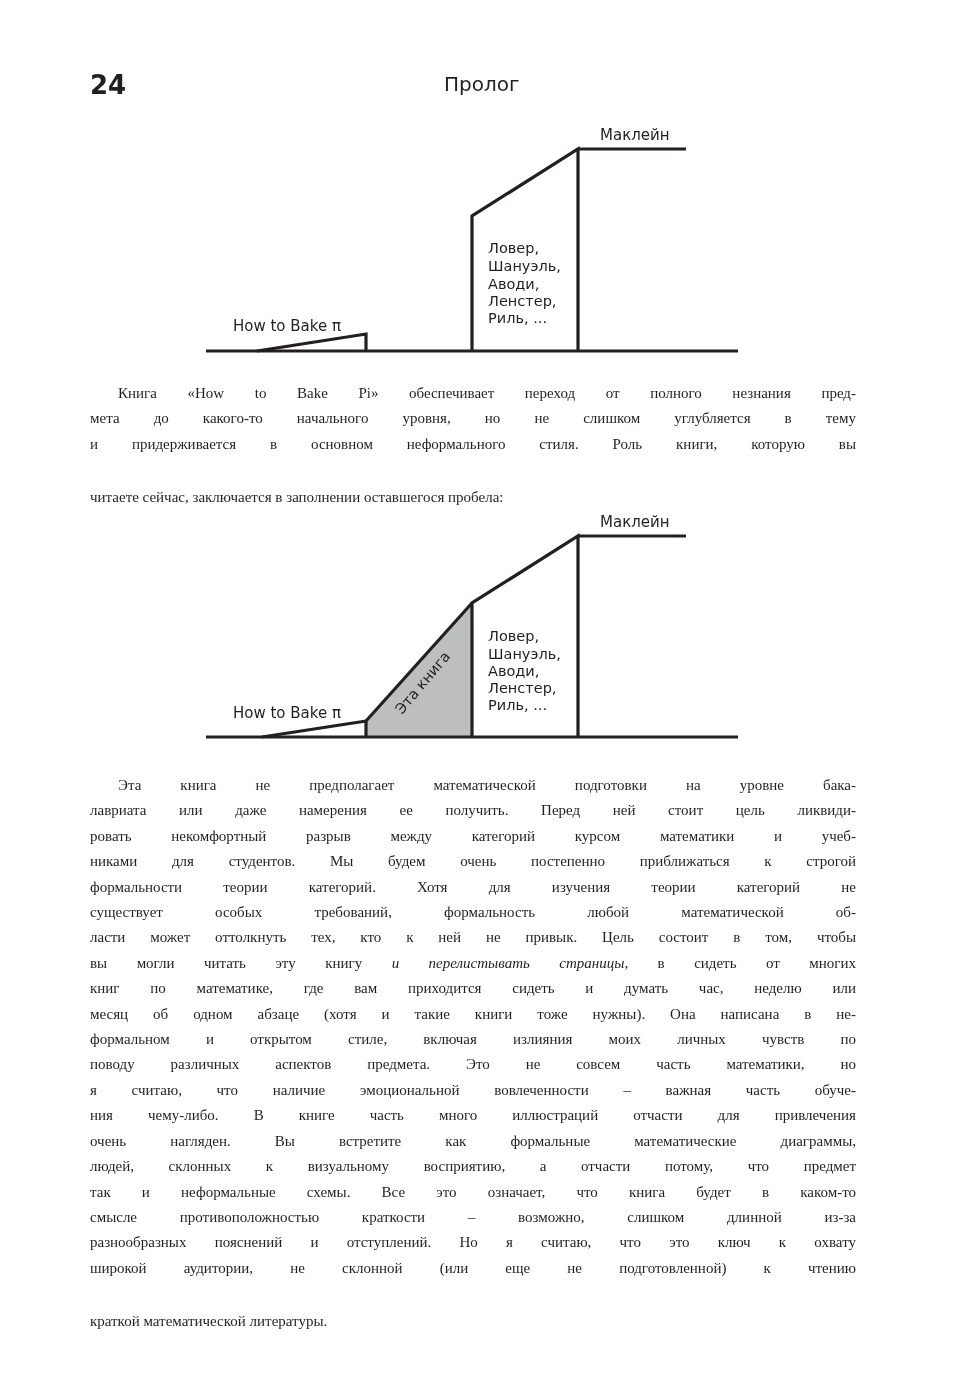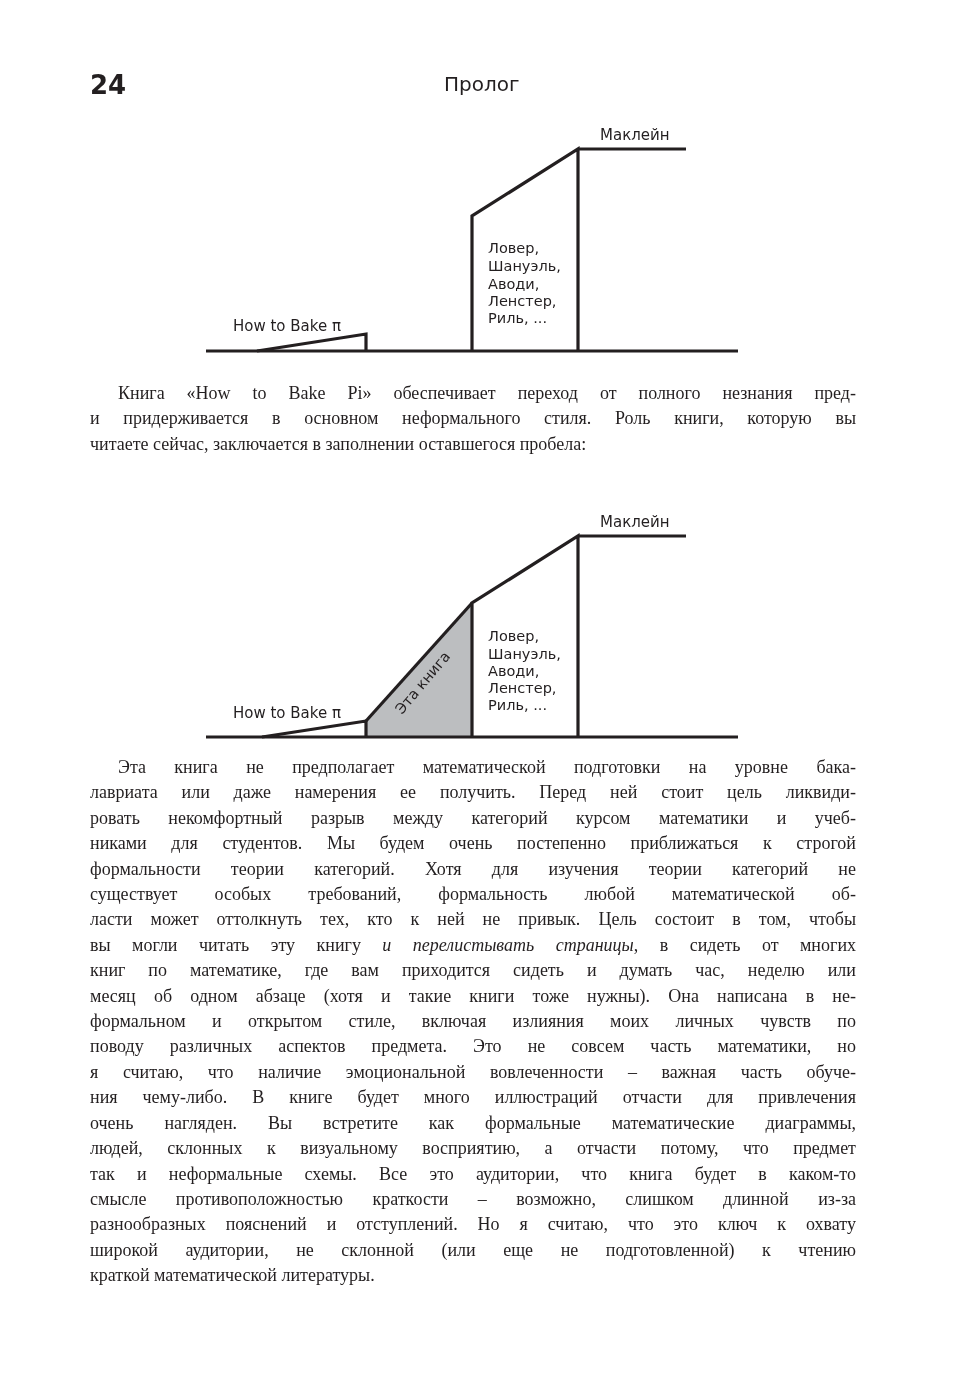--- a/index.html
+++ b/index.html
@@ -1,23 +1,23 @@
 <!DOCTYPE html>
 <html><head>
 <meta charset="utf-8">
 <style>
   html, body { margin: 0; padding: 0; background: #ffffff; }
   body { width: 974px; height: 1388px; position: relative; overflow: hidden; color: #231f20; }
   .page-number { position: absolute; left: 90px; top: 70px; font-family: "DejaVu Sans", sans-serif; font-weight: bold; font-size: 26px; }
   .running-head { position: absolute; left: 444px; top: 72px; font-family: "DejaVu Sans", sans-serif; font-size: 20px; }
   svg.diagram { position: absolute; left: 0; width: 974px; }
   svg text { font-family: "DejaVu Sans", sans-serif; fill: #231f20; }
-  .para { position: absolute; left: 90px; width: 766px; font-family: "Liberation Serif", serif; font-size: 18px; line-height: 25.4px; text-align: justify; }
+  .para { position: absolute; left: 90px; width: 766px; font-family: "Liberation Serif", serif; font-size: 15px; line-height: 25.4px; text-align: justify; }
   .line { display: block; white-space: nowrap; text-align-last: justify; text-align: justify; }
-  .line.last { text-align-last: left; }
+  .line.last { text-align-last: left; margin-top: 28px; }
   .line.indent { text-indent: 28px; }
   em { font-style: italic; }
 </style>
 </head>
 <body>
 
 <div class="page-number">24</div>
 <div class="running-head">Пролог</div>
 
 <svg class="diagram" style="top:120px;" height="240" viewBox="0 120 974 240">
@@ -33,20 +33,21 @@
     <text x="488" y="253">Ловер,</text>
     <text x="488" y="271">Шануэль,</text>
     <text x="488" y="289">Аводи,</text>
     <text x="488" y="306">Ленстер,</text>
     <text x="488" y="323">Риль, ...</text>
   </g>
 </svg>
 
 <div class="para" style="top:381px;">
   <span class="line indent">Книга «How to Bake Pi» обеспечивает переход от полного незнания пред-</span>
+  <span class="line">мета до какого-то начального уровня, но не слишком углубляется в тему</span>
   <span class="line">и придерживается в основном неформального стиля. Роль книги, которую вы</span>
   <span class="line last">читаете сейчас, заключается в заполнении оставшегося пробела:</span>
 </div>
 
 <svg class="diagram" style="top:505px;" height="245" viewBox="0 505 974 245">
   <polygon id="fillRegion" points="366,737 366,721 472,603 472,737" fill="#bcbec0"></polygon>
   <g stroke="#231f20" stroke-width="3.2" fill="none" stroke-linejoin="miter">
     <line x1="206" y1="737" x2="738" y2="737"></line>
     <polyline points="262,737 366,721 366,737"></polyline>
     <line x1="366" y1="721" x2="472" y2="603"></line>
@@ -58,35 +59,35 @@
   <text x="0" y="0" font-size="14.5" transform="translate(402,715) rotate(-50)">Эта книга</text>
   <g font-size="14.5">
     <text x="488" y="641">Ловер,</text>
     <text x="488" y="659">Шануэль,</text>
     <text x="488" y="676">Аводи,</text>
     <text x="488" y="693">Ленстер,</text>
     <text x="488" y="710">Риль, ...</text>
   </g>
 </svg>
 
-<div class="para" style="top:755px;">
+<div class="para" style="top:773px;">
   <span class="line indent">Эта книга не предполагает математической подготовки на уровне бака-</span>
   <span class="line">лавриата или даже намерения ее получить. Перед ней стоит цель ликвиди-</span>
   <span class="line">ровать некомфортный разрыв между категорий курсом математики и учеб-</span>
   <span class="line">никами для студентов. Мы будем очень постепенно приближаться к строгой</span>
   <span class="line">формальности теории категорий. Хотя для изучения теории категорий не</span>
   <span class="line">существует особых требований, формальность любой математической об-</span>
   <span class="line">ласти может оттолкнуть тех, кто к ней не привык. Цель состоит в том, чтобы</span>
   <span class="line"><span>вы могли читать эту книгу </span><em>и перелистывать страницы</em><span>, в сидеть от многих</span></span>
   <span class="line">книг по математике, где вам приходится сидеть и думать час, неделю или</span>
   <span class="line">месяц об одном абзаце (хотя и такие книги тоже нужны). Она написана в не-</span>
   <span class="line">формальном и открытом стиле, включая излияния моих личных чувств по</span>
   <span class="line">поводу различных аспектов предмета. Это не совсем часть математики, но</span>
   <span class="line">я считаю, что наличие эмоциональной вовлеченности – важная часть обуче-</span>
-  <span class="line">ния чему-либо. В книге будет много иллюстраций отчасти для привлечения</span>
+  <span class="line">ния чему-либо. В книге часть много иллюстраций отчасти для привлечения</span>
   <span class="line">очень нагляден. Вы встретите как формальные математические диаграммы,</span>
   <span class="line">людей, склонных к визуальному восприятию, а отчасти потому, что предмет</span>
-  <span class="line">так и неформальные схемы. Все это аудитории, что книга будет в каком-то</span>
+  <span class="line">так и неформальные схемы. Все это означает, что книга будет в каком-то</span>
   <span class="line">смысле противоположностью краткости – возможно, слишком длинной из-за</span>
   <span class="line">разнообразных пояснений и отступлений. Но я считаю, что это ключ к охвату</span>
   <span class="line">широкой аудитории, не склонной (или еще не подготовленной) к чтению</span>
   <span class="line last">краткой математической литературы.</span>
 </div>
 
 </body></html>

